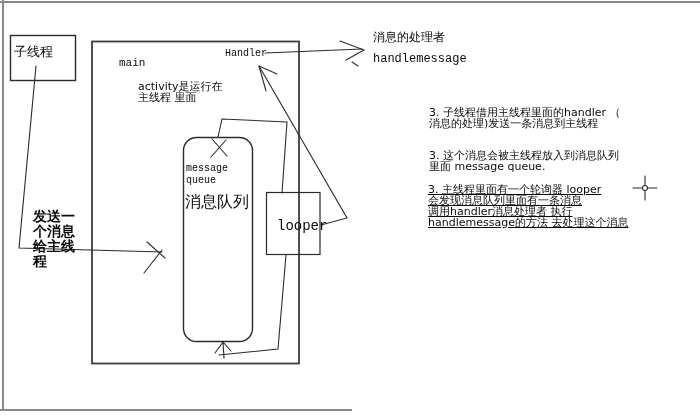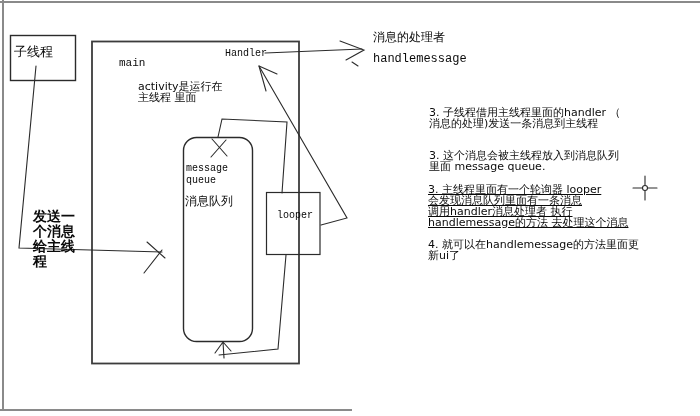--- a/index.html
+++ b/index.html
@@ -8,22 +8,22 @@
   .bar{position:absolute;background:#8a8a8a;}
   svg.draw{position:absolute;left:0;top:0;}
   .txt{position:absolute;white-space:pre-line;color:#0a0a0a;}
   .mono{font-family:Liberation Mono, monospace;}
   .cjk{font-family:"DejaVu Sans", sans-serif;}
   .t-child{left:14px;top:45px;font-size:13px;line-height:14px;}
   .t-main{left:119px;top:57px;font-size:11px;line-height:12px;}
   .t-activity{left:119px;top:81px;font-size:11px;line-height:11px;margin-left:19px;}
   .t-handler{left:225px;top:48px;font-size:10px;line-height:12px;}
   .t-mqen{left:186px;top:163px;font-size:10px;line-height:12px;}
-  .t-mqcn{left:185px;top:195px;font-size:12px;line-height:13px;text-align:center;}
-  .t-looper{left:277px;top:210px;font-size:10px;line-height:12px;}
+  .t-mqcn{left:185px;top:195px;font-size:16px;line-height:13px;text-align:center;}
+  .t-looper{left:277px;top:220px;font-size:14px;line-height:12px;}
   .t-callout-title{left:373px;top:31px;font-size:12px;line-height:13px;}
   .t-callout-sub{left:373px;top:53px;font-size:12px;line-height:12px;}
   .t-send{left:33px;top:209px;font-size:14px;line-height:15px;font-weight:bold;}
   .t-note{font-size:11px;line-height:11px;width:215px;}
   .t-n1{left:429px;top:107px;}
   .t-n2{left:429px;top:150px;}
   .t-n3{left:428px;top:184px;text-decoration:underline;}
   .t-n4{left:428px;top:239px;}
 </style>
 </head>
@@ -93,16 +93,14 @@
 程</div>
 
   <div class="txt cjk t-note t-n1">3.  子线程借用主线程里面的handler （
 消息的处理)发送一条消息到主线程</div>
   <div class="txt cjk t-note t-n2">3.  这个消息会被主线程放入到消息队列
 里面 message queue.</div>
   <div class="txt cjk t-note t-n3">3. 主线程里面有一个轮询器 looper
 会发现消息队列里面有一条消息
 调用handler消息处理者 执行
 handlemessage的方法 去处理这个消息</div>
-  <div class="txt cjk t-note t-n4">4. 就可以在handlemessage的方法里面更
-新ui了</div>
 
 </div>
 
 </body></html>

